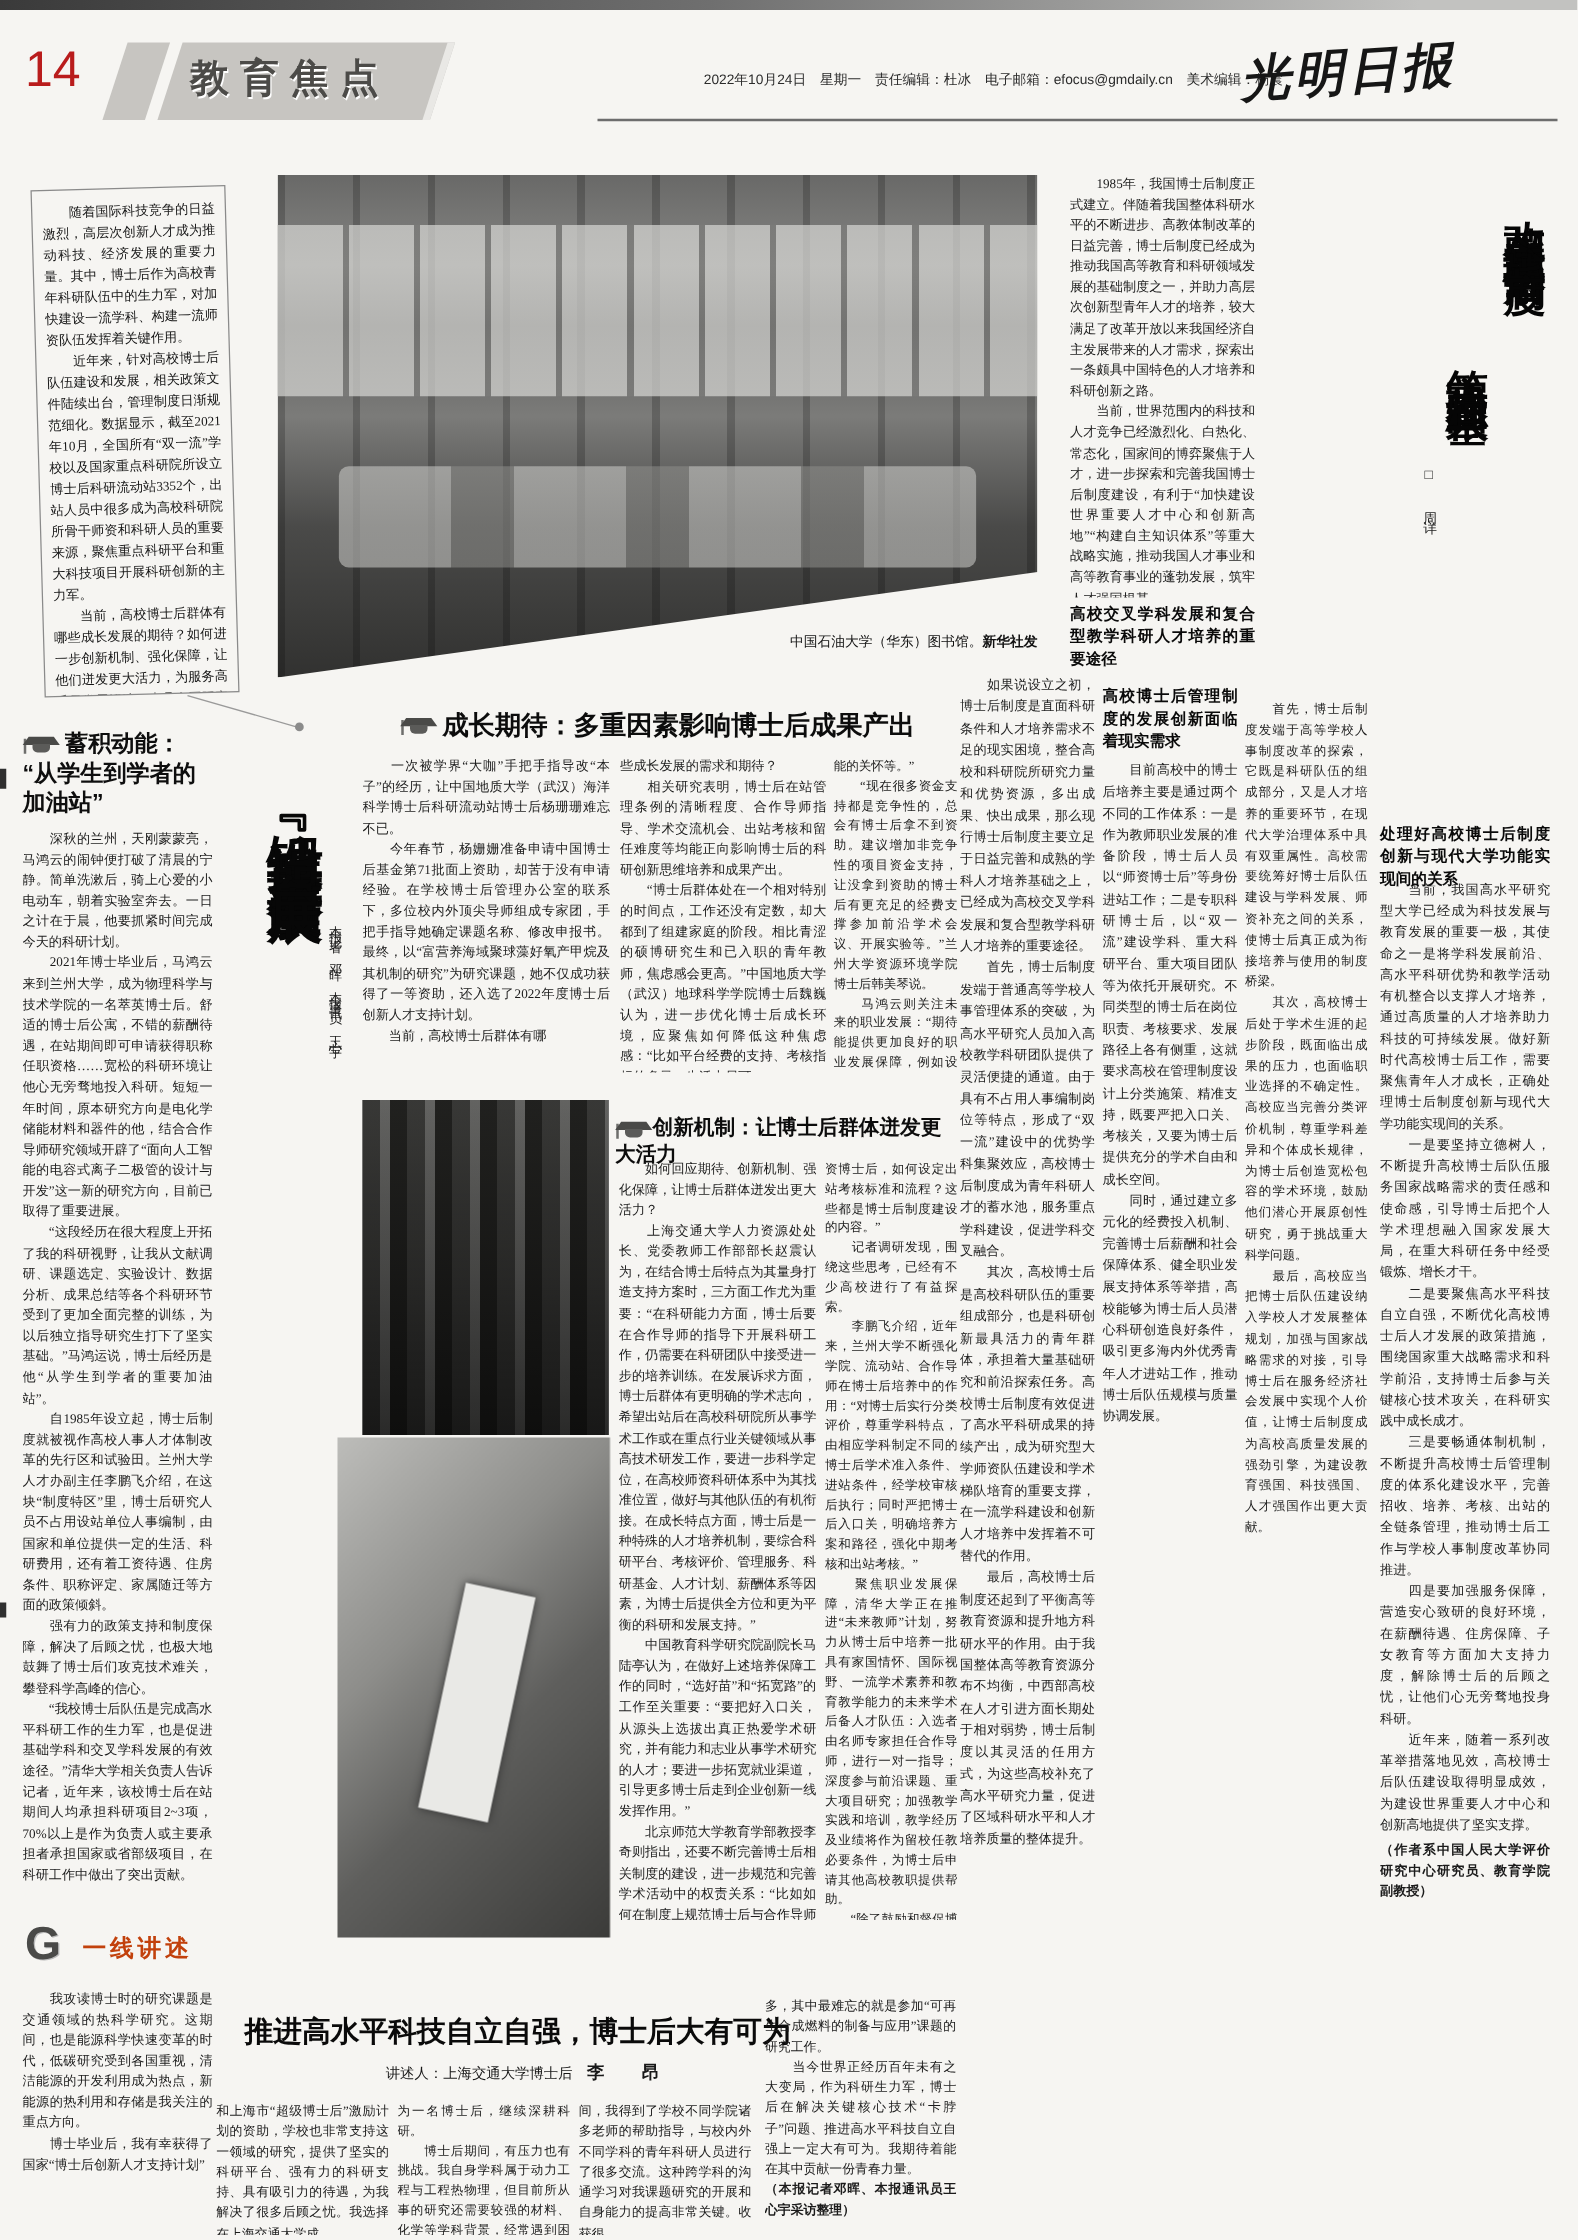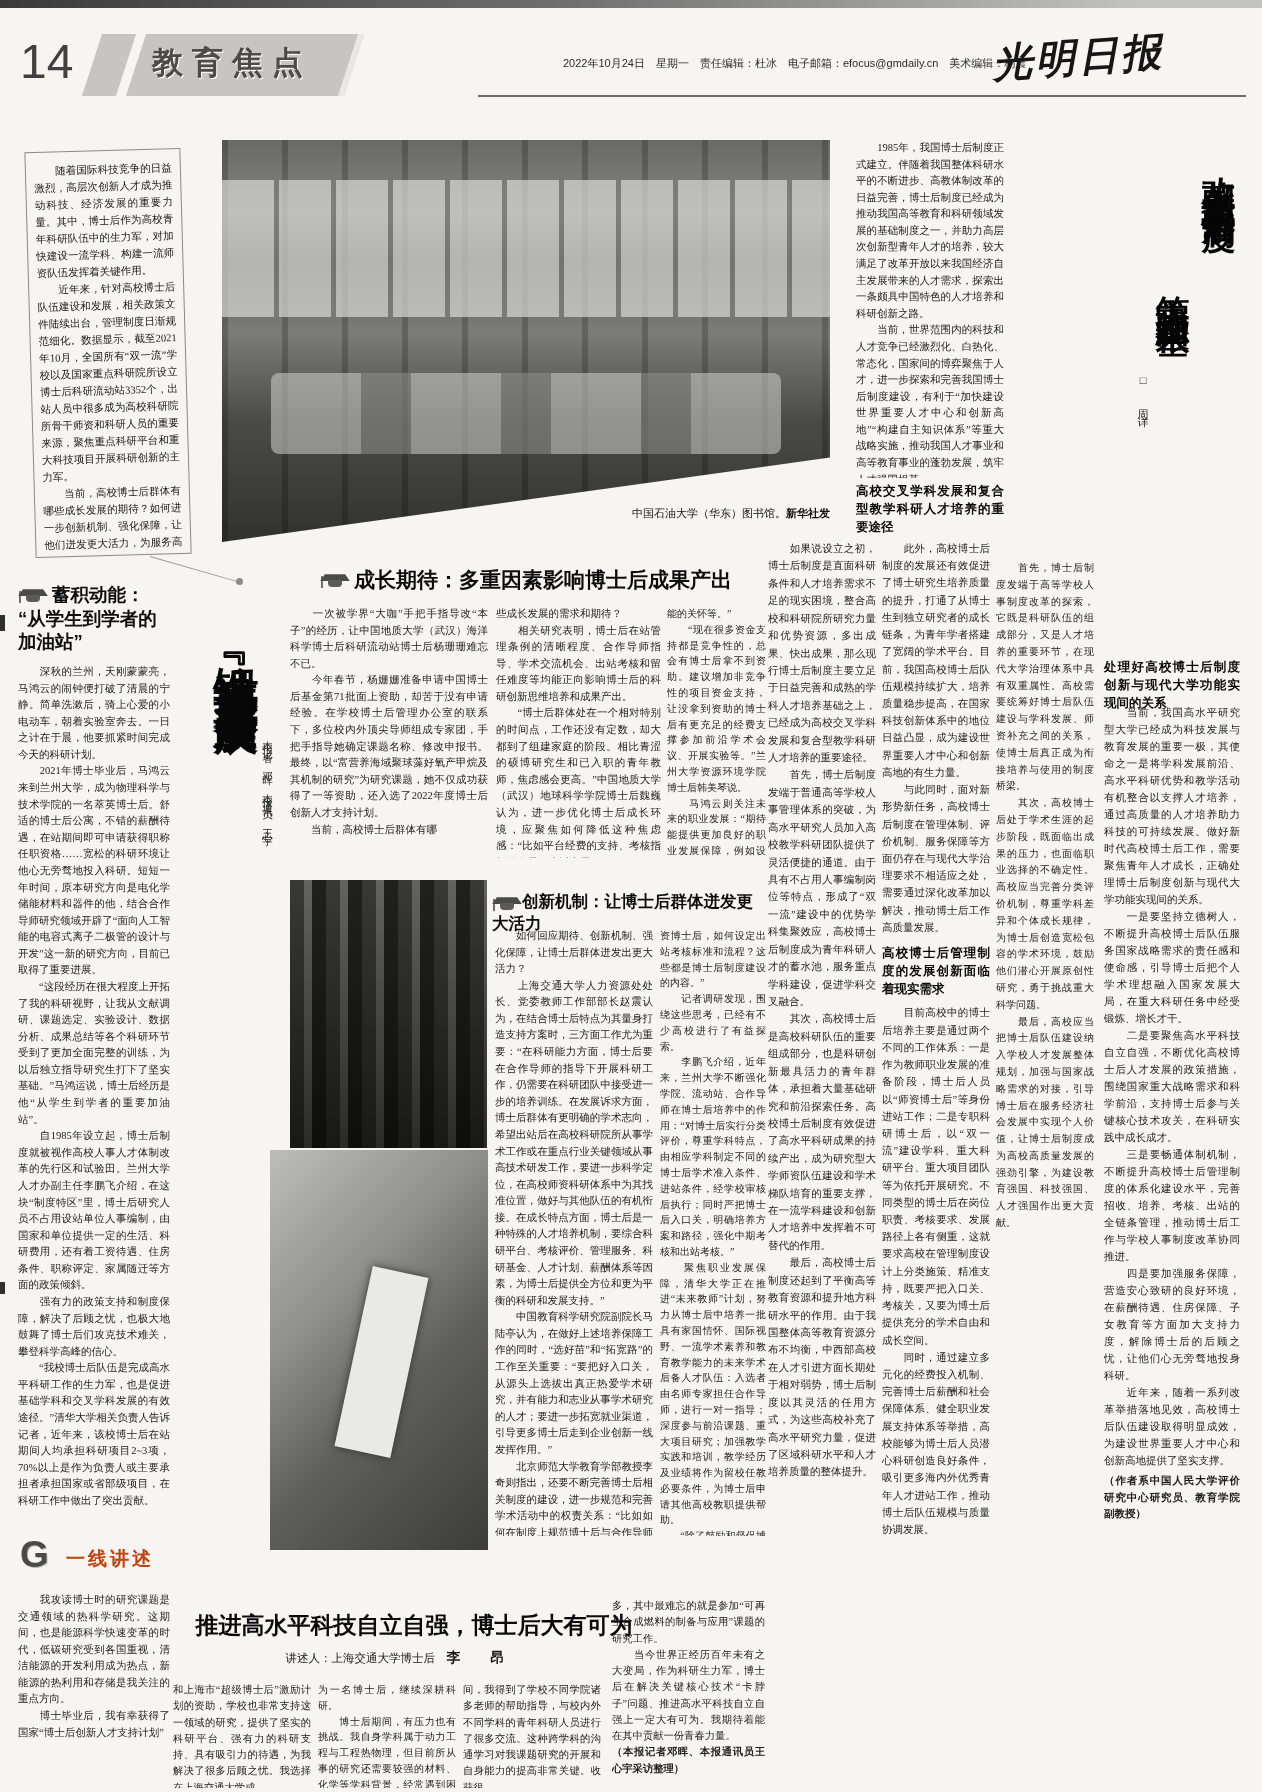--- a/index.html
+++ b/index.html
@@ -3,21 +3,21 @@
 <meta charset="utf-8">
 <style>
   html,body{margin:0;padding:0;}
   body{width:1262px;height:1792px;position:relative;background:#f6f5f2;overflow:hidden;
        font-family:"Liberation Serif","DejaVu Serif",serif;color:#1b1b1b;}
   .abs{position:absolute;}
   .jt{text-align:justify;white-space:pre-line;overflow:hidden;}
   .topbar{left:0;top:0;width:1262px;height:8px;background:linear-gradient(to right,#3a3a3a,#6f6f6f 45%,#c2c2c0 90%);}
   .tick{background:#2f2f2f;}
   
-  .pagenum{left:20px;top:34px;font-family:"Liberation Sans",sans-serif;font-size:48px;color:#404040;}
+  .pagenum{left:20px;top:34px;font-family:"Liberation Sans",sans-serif;font-size:40px;color:#b91c1c;}
   .slash1{left:92px;top:34px;width:34px;height:62px;background:#c7c5c1;transform:skewX(-18deg);}
   .banner{left:136px;top:34px;width:212px;height:62px;background:#c7c5c1;transform:skewX(-18deg);
           border-right:6px solid #e9e8e5;}
   .bannertx{left:152px;top:42px;font-family:"Liberation Sans",sans-serif;font-weight:bold;font-size:31px;
             letter-spacing:9px;color:#4c4b48;text-shadow:1px 1px 0 #fff;}
   .dateline{left:563px;top:56px;font-size:11px;color:#2b2b2b;font-family:"Liberation Sans",sans-serif;}
   .masthead{left:992px;top:30px;font-size:40px;font-weight:bold;font-style:italic;color:#161616;
             transform:rotate(-4deg);letter-spacing:3px;}
   .hrule{left:478px;top:95px;width:768px;height:2px;background:#6d6d6d;}
   
@@ -70,21 +70,21 @@
   .rhead .by{font-size:11px;padding-top:224px;letter-spacing:6px;color:#222;}
   .rsub{font-family:"Liberation Sans",sans-serif;font-weight:bold;font-size:12.5px;line-height:1.45;color:#0a0a0a;text-align:justify;}
   .note{font-weight:bold;}
   
   .glogo{left:20px;top:1534px;font-family:"Liberation Sans",sans-serif;font-weight:bold;font-size:37px;
          color:#4a4a48;text-shadow:1px 1px 0 #bbb;}
   .glabel{left:66px;top:1546px;font-family:"Liberation Sans",sans-serif;font-weight:bold;font-size:19px;
           letter-spacing:3px;color:#c2410c;}
   .bhead{left:175px;top:1610px;width:478px;text-align:center;font-family:"Liberation Sans",sans-serif;
          font-weight:bold;font-size:23px;color:#0a0a0a;}
-  .bspeaker{left:160px;top:1649px;width:478px;text-align:center;font-size:11.5px;color:#181818;}
+  .bspeaker{left:183px;top:1649px;width:478px;text-align:center;font-size:11.5px;color:#181818;}
   .bspeaker b{font-size:14px;letter-spacing:8px;}
 </style>
 </head>
 <body>
 
 <div class="abs topbar"></div>
 <div class="abs tick" style="left:0;top:615px;width:5px;height:16px;"></div>
 <div class="abs tick" style="left:0;top:1282px;width:5px;height:12px;"></div>
 
 <div class="abs pagenum">14</div>
@@ -154,22 +154,20 @@
   <div class="by">□ 周详</div>
 </div>
 <div class="abs col jt" style="left:856px;top:140px;width:148px;height:338px;">　　1985年，我国博士后制度正式建立。伴随着我国整体科研水平的不断进步、高教体制改革的日益完善，博士后制度已经成为推动我国高等教育和科研领域发展的基础制度之一，并助力高层次创新型青年人才的培养，较大满足了改革开放以来我国经济自主发展带来的人才需求，探索出一条颇具中国特色的人才培养和科研创新之路。
 　　当前，世界范围内的科技和人才竞争已经激烈化、白热化、常态化，国家间的博弈聚焦于人才，进一步探索和完善我国博士后制度建设，有利于“加快建设世界重要人才中心和创新高地”“构建自主知识体系”等重大战略实施，推动我国人才事业和高等教育事业的蓬勃发展，筑牢人才强国根基。</div>
 <div class="abs rsub" style="left:856px;top:482px;width:148px;height:38px;">高校交叉学科发展和复合型教学科研人才培养的重要途径</div>
 <div class="abs col jt" style="left:768px;top:540px;width:108px;height:1242px;line-height:1.66;font-family:Liberation Serif, serif;">　　如果说设立之初，博士后制度是直面科研条件和人才培养需求不足的现实困境，整合高校和科研院所研究力量和优势资源，多出成果、快出成果，那么现行博士后制度主要立足于日益完善和成熟的学科人才培养基础之上，已经成为高校交叉学科发展和复合型教学科研人才培养的重要途径。
 　　首先，博士后制度发端于普通高等学校人事管理体系的突破，为高水平研究人员加入高校教学科研团队提供了灵活便捷的通道。由于具有不占用人事编制岗位等特点，形成了“双一流”建设中的优势学科集聚效应，高校博士后制度成为青年科研人才的蓄水池，服务重点学科建设，促进学科交叉融合。
 　　其次，高校博士后是高校科研队伍的重要组成部分，也是科研创新最具活力的青年群体，承担着大量基础研究和前沿探索任务。高校博士后制度有效促进了高水平科研成果的持续产出，成为研究型大学师资队伍建设和学术梯队培育的重要支撑，在一流学科建设和创新人才培养中发挥着不可替代的作用。
 　　最后，高校博士后制度还起到了平衡高等教育资源和提升地方科研水平的作用。由于我国整体高等教育资源分布不均衡，中西部高校在人才引进方面长期处于相对弱势，博士后制度以其灵活的任用方式，为这些高校补充了高水平研究力量，促进了区域科研水平和人才培养质量的整体提升。</div>
 <div class="abs" style="left:882px;top:540px;width:108px;height:1246px;overflow:hidden;">
-  <div class="col jt" style="line-height:1.64;">　　此外，高校博士后制度的发展还有效促进了博士研究生培养质量的提升，打通了从博士生到独立研究者的成长链条，为青年学者搭建了宽阔的学术平台。目前，我国高校博士后队伍规模持续扩大，培养质量稳步提高，在国家科技创新体系中的地位日益凸显，成为建设世界重要人才中心和创新高地的有生力量。
-　　与此同时，面对新形势新任务，高校博士后制度在管理体制、评价机制、服务保障等方面仍存在与现代大学治理要求不相适应之处，需要通过深化改革加以解决，推动博士后工作高质量发展。</div>
   <div class="rsub" style="margin:8px 0 6px;">高校博士后管理制度的发展创新面临着现实需求</div>
   <div class="col jt" style="line-height:1.64;">　　目前高校中的博士后培养主要是通过两个不同的工作体系：一是作为教师职业发展的准备阶段，博士后人员以“师资博士后”等身份进站工作；二是专职科研博士后，以“双一流”建设学科、重大科研平台、重大项目团队等为依托开展研究。不同类型的博士后在岗位职责、考核要求、发展路径上各有侧重，这就要求高校在管理制度设计上分类施策、精准支持，既要严把入口关、考核关，又要为博士后提供充分的学术自由和成长空间。
 　　同时，通过建立多元化的经费投入机制、完善博士后薪酬和社会保障体系、健全职业发展支持体系等举措，高校能够为博士后人员潜心科研创造良好条件，吸引更多海内外优秀青年人才进站工作，推动博士后队伍规模与质量协调发展。</div>
 </div>
 <div class="abs col jt" style="left:996px;top:560px;width:98px;height:1222px;font-size:10px;line-height:1.68;">　　首先，博士后制度发端于高等学校人事制度改革的探索，它既是科研队伍的组成部分，又是人才培养的重要环节，在现代大学治理体系中具有双重属性。高校需要统筹好博士后队伍建设与学科发展、师资补充之间的关系，使博士后真正成为衔接培养与使用的制度桥梁。
 　　其次，高校博士后处于学术生涯的起步阶段，既面临出成果的压力，也面临职业选择的不确定性。高校应当完善分类评价机制，尊重学科差异和个体成长规律，为博士后创造宽松包容的学术环境，鼓励他们潜心开展原创性研究，勇于挑战重大科学问题。
 　　最后，高校应当把博士后队伍建设纳入学校人才发展整体规划，加强与国家战略需求的对接，引导博士后在服务经济社会发展中实现个人价值，让博士后制度成为高校高质量发展的强劲引擎，为建设教育强国、科技强国、人才强国作出更大贡献。</div>
 <div class="abs rsub" style="left:1104px;top:658px;width:136px;height:40px;">处理好高校博士后制度创新与现代大学功能实现间的关系</div>
 <div class="abs" style="left:1104px;top:704px;width:136px;height:1082px;overflow:hidden;">
   <div class="col jt" style="line-height:1.62;">　　当前，我国高水平研究型大学已经成为科技发展与教育发展的重要一极，其使命之一是将学科发展前沿、高水平科研优势和教学活动有机整合以支撑人才培养，通过高质量的人才培养助力科技的可持续发展。做好新时代高校博士后工作，需要聚焦青年人才成长，正确处理博士后制度创新与现代大学功能实现间的关系。

